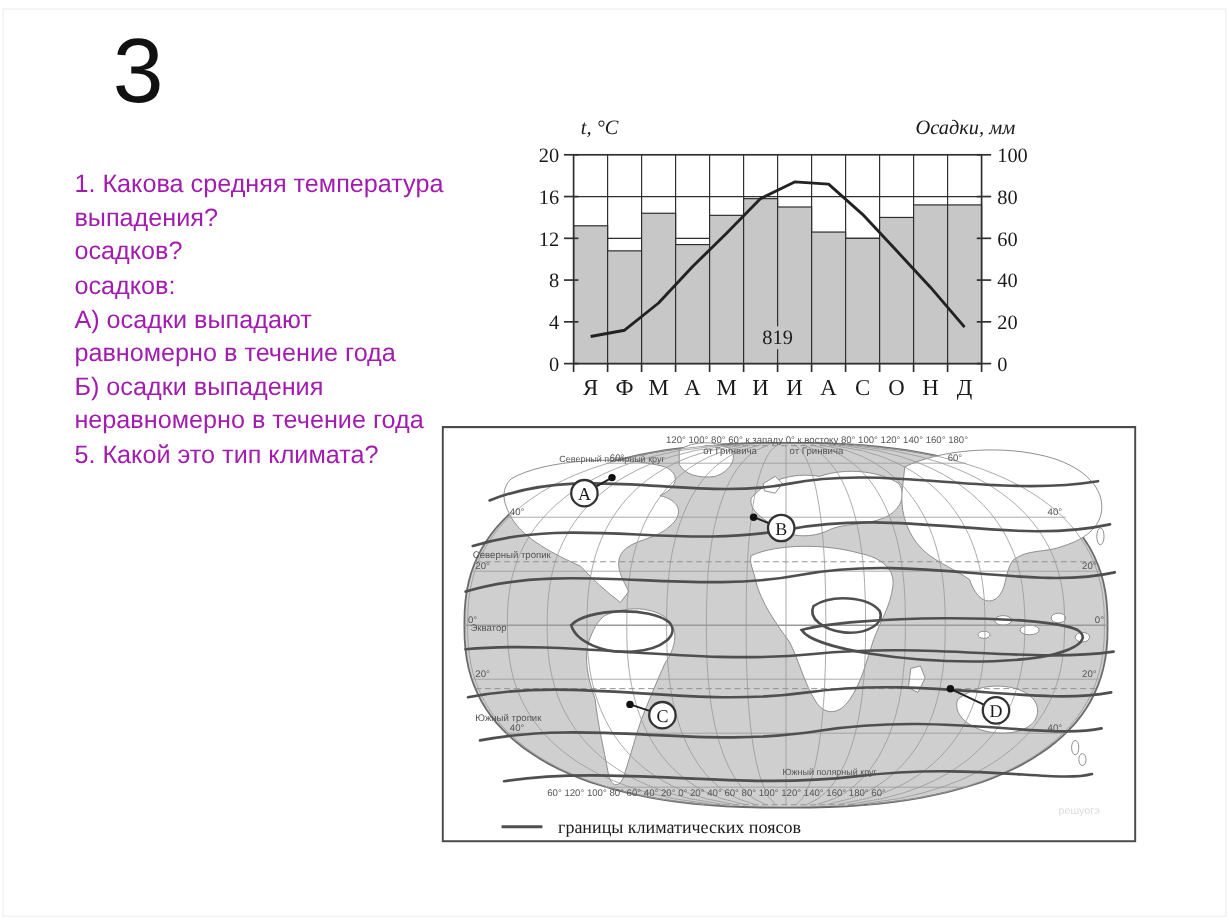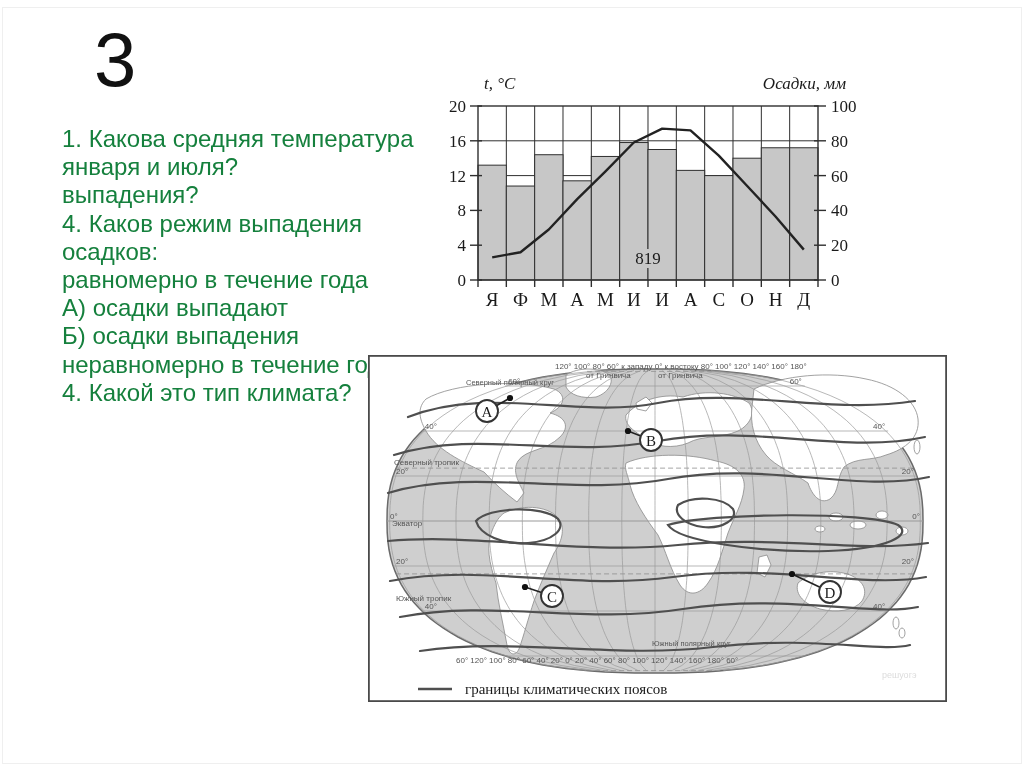--- a/index.html
+++ b/index.html
@@ -2,46 +2,45 @@
 <html><head>
 <meta charset="utf-8">
 <style>
   html,body{margin:0;padding:0;}
   body{width:1024px;height:767px;position:relative;background:#fff;overflow:hidden;
        font-family:"Liberation Sans",sans-serif;color:#000;}
   .slide-frame{position:absolute;left:2px;right:2px;top:7px;bottom:3px;
                border:1px solid #efefef;pointer-events:none;}
   #slide-number{position:absolute;left:94px;top:22px;font-size:76px;line-height:1;
                 font-family:"Liberation Sans",sans-serif;color:#111;}
-  #questions{position:absolute;left:62px;top:125px;width:370px;font-size:24px;
-             line-height:28.2px;color:#15803d;}
-  #chart-wrap{position:absolute;left:440px;top:67px;width:430px;height:260px;}
+  #questions{position:absolute;left:62px;top:140px;width:370px;font-size:21px;
+             line-height:28.2px;color:#a21caf;}
+  #chart-wrap{position:absolute;left:440px;top:90px;width:430px;height:260px;}
   #map-wrap{position:absolute;left:368px;top:355px;width:579px;height:347px;}
   .ser{font-family:"Liberation Serif","DejaVu Serif",serif;fill:#1a1a1a;}
   .seri{font-style:italic;}
   .ml{font-family:"Liberation Sans",sans-serif;fill:#555;}
 </style>
 </head>
 <body>
 
 <div class="slide-frame"></div>
 
 <div id="slide-number">3</div>
 
 <div id="questions">
     <div>1. Какова средняя температура</div>
-    <div>января и июля?</div>
     <div>выпадения?</div>
-    <div>4. Каков режим выпадения</div>
+    <div>осадков?</div>
     <div>осадков:</div>
+    <div>А) осадки выпадают</div>
     <div>равномерно в течение года</div>
-    <div>А) осадки выпадают</div>
     <div>Б) осадки выпадения</div>
     <div>неравномерно в течение года</div>
-    <div>4. Какой это тип климата?</div>
+    <div>5. Какой это тип климата?</div>
   </div>
 
 <div id="chart-wrap">
   <svg width="430" height="260" viewBox="0 0 430 260">
     <text class="ser seri" x="44" y="22" font-size="17">t, °C</text>
     <text class="ser seri" x="406" y="22" font-size="17" text-anchor="end">Осадки, мм</text>
     <g id="chart-g">
         <line x1="38" y1="178.2" x2="377.996" y2="178.2" stroke="#2f2f2f" stroke-width="1"></line>
         <line x1="38" y1="143.4" x2="377.996" y2="143.4" stroke="#2f2f2f" stroke-width="1"></line>
         <line x1="38" y1="108.6" x2="377.996" y2="108.6" stroke="#2f2f2f" stroke-width="1"></line>

